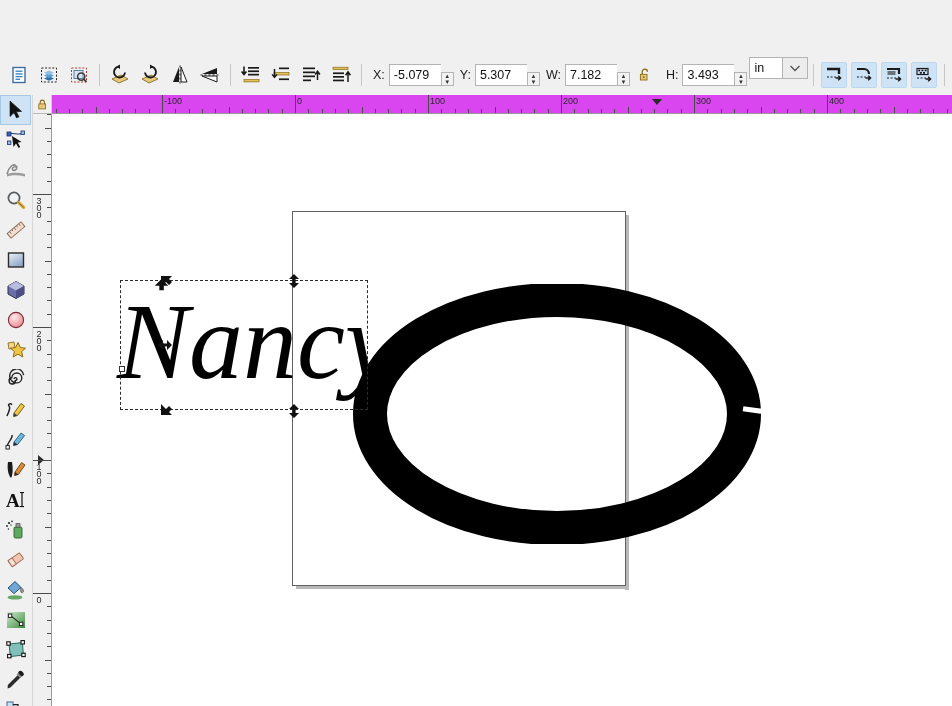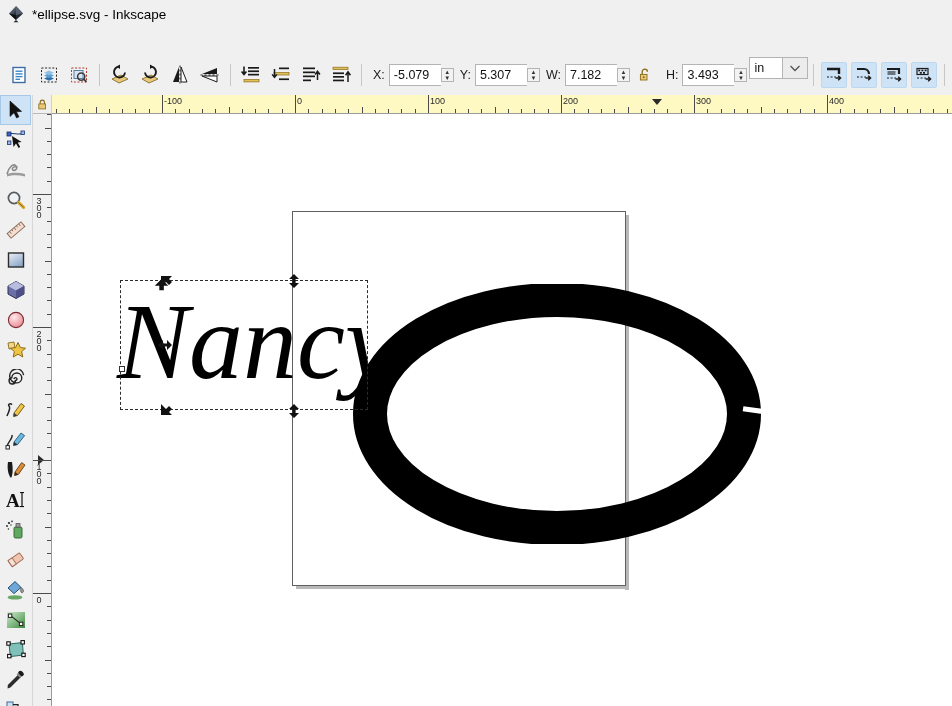--- a/index.html
+++ b/index.html
@@ -74,21 +74,21 @@
     background: #c6c6c6;
     margin: 0 5px;
     flex: none;
   }
   .tb-label {
     font-size: 12.5px; color: #1a1a1a;
     margin: 0 4px 0 6px;
     flex: none;
   }
   .spin {
-    display: flex; align-items: center;
+    display: flex; align-items: flex-end;
     height: 22px; flex: none;
   }
   .spin input {
     width: 52px; height: 22px;
     box-sizing: border-box;
     border: 1px solid #b4b4b4;
     border-right: none;
     background: #ffffff;
     font-family: "Liberation Sans", sans-serif;
     font-size: 12.5px;
@@ -147,21 +147,21 @@
     width: 19px; height: 19px;
     background: #f0f0f0;
     border-right: 1px solid #d0d0d0;
     border-bottom: 1px solid #b9b9b9;
     box-sizing: border-box;
     display: flex; align-items: center; justify-content: center;
   }
   .hruler {
     position: absolute; left: 52px; top: 95px;
     width: 900px; height: 19px;
-    background: #fef9c3;
+    background: #d946ef;
     border-bottom: 1px solid #9a9a9a;
     box-sizing: border-box;
     overflow: hidden;
   }
   .vruler {
     position: absolute; left: 33px; top: 114px;
     width: 19px; height: 592px;
     background: #f0f0f0;
     border-right: 1px solid #9a9a9a;
     box-sizing: border-box;
@@ -210,36 +210,20 @@
   .baseline-mark {
     position: absolute; width: 4px; height: 4px;
     border: 1px solid #333; background: #fff;
   }
 </style>
 </head>
 <body>
 
 <div id="app">
 
-  <div class="titlebar">
-    <svg class="app-logo" viewBox="0 0 20 20">
-      <defs>
-        <linearGradient id="lg1" x1="0" y1="0" x2="1" y2="1">
-          <stop offset="0" stop-color="#8a96a8"></stop>
-          <stop offset="0.5" stop-color="#2c3440"></stop>
-          <stop offset="1" stop-color="#11161c"></stop>
-        </linearGradient>
-      </defs>
-      <path d="M10 2 L17 9.5 L10 16 L3 9.5 Z" fill="url(#lg1)"></path>
-      <path d="M10 2 L17 9.5 L10 11 Z" fill="#5c6675" opacity="0.85"></path>
-      <path d="M3 9.5 L10 16 L10 11 Z" fill="#0d1217"></path>
-      <path d="M10 16 L12.5 18.2 L7.5 18.2 Z" fill="#20262e"></path>
-    </svg>
-    <div class="title-text">*ellipse.svg - Inkscape</div>
-  </div>
 
 
   <div class="toolbar">
     <div style="width:4px;flex:none;"></div>
 
     <div class="tb-btn">
       <svg width="20" height="20" viewBox="0 0 20 20">
         <rect x="4" y="2.5" width="12" height="15" fill="#ffffff" stroke="#3c6ea5" stroke-width="1.4"></rect>
         <rect x="6.5" y="5.5" width="7" height="1.4" fill="#3c87c8"></rect>
         <rect x="6.5" y="8.2" width="7" height="1.4" fill="#3c87c8"></rect>

